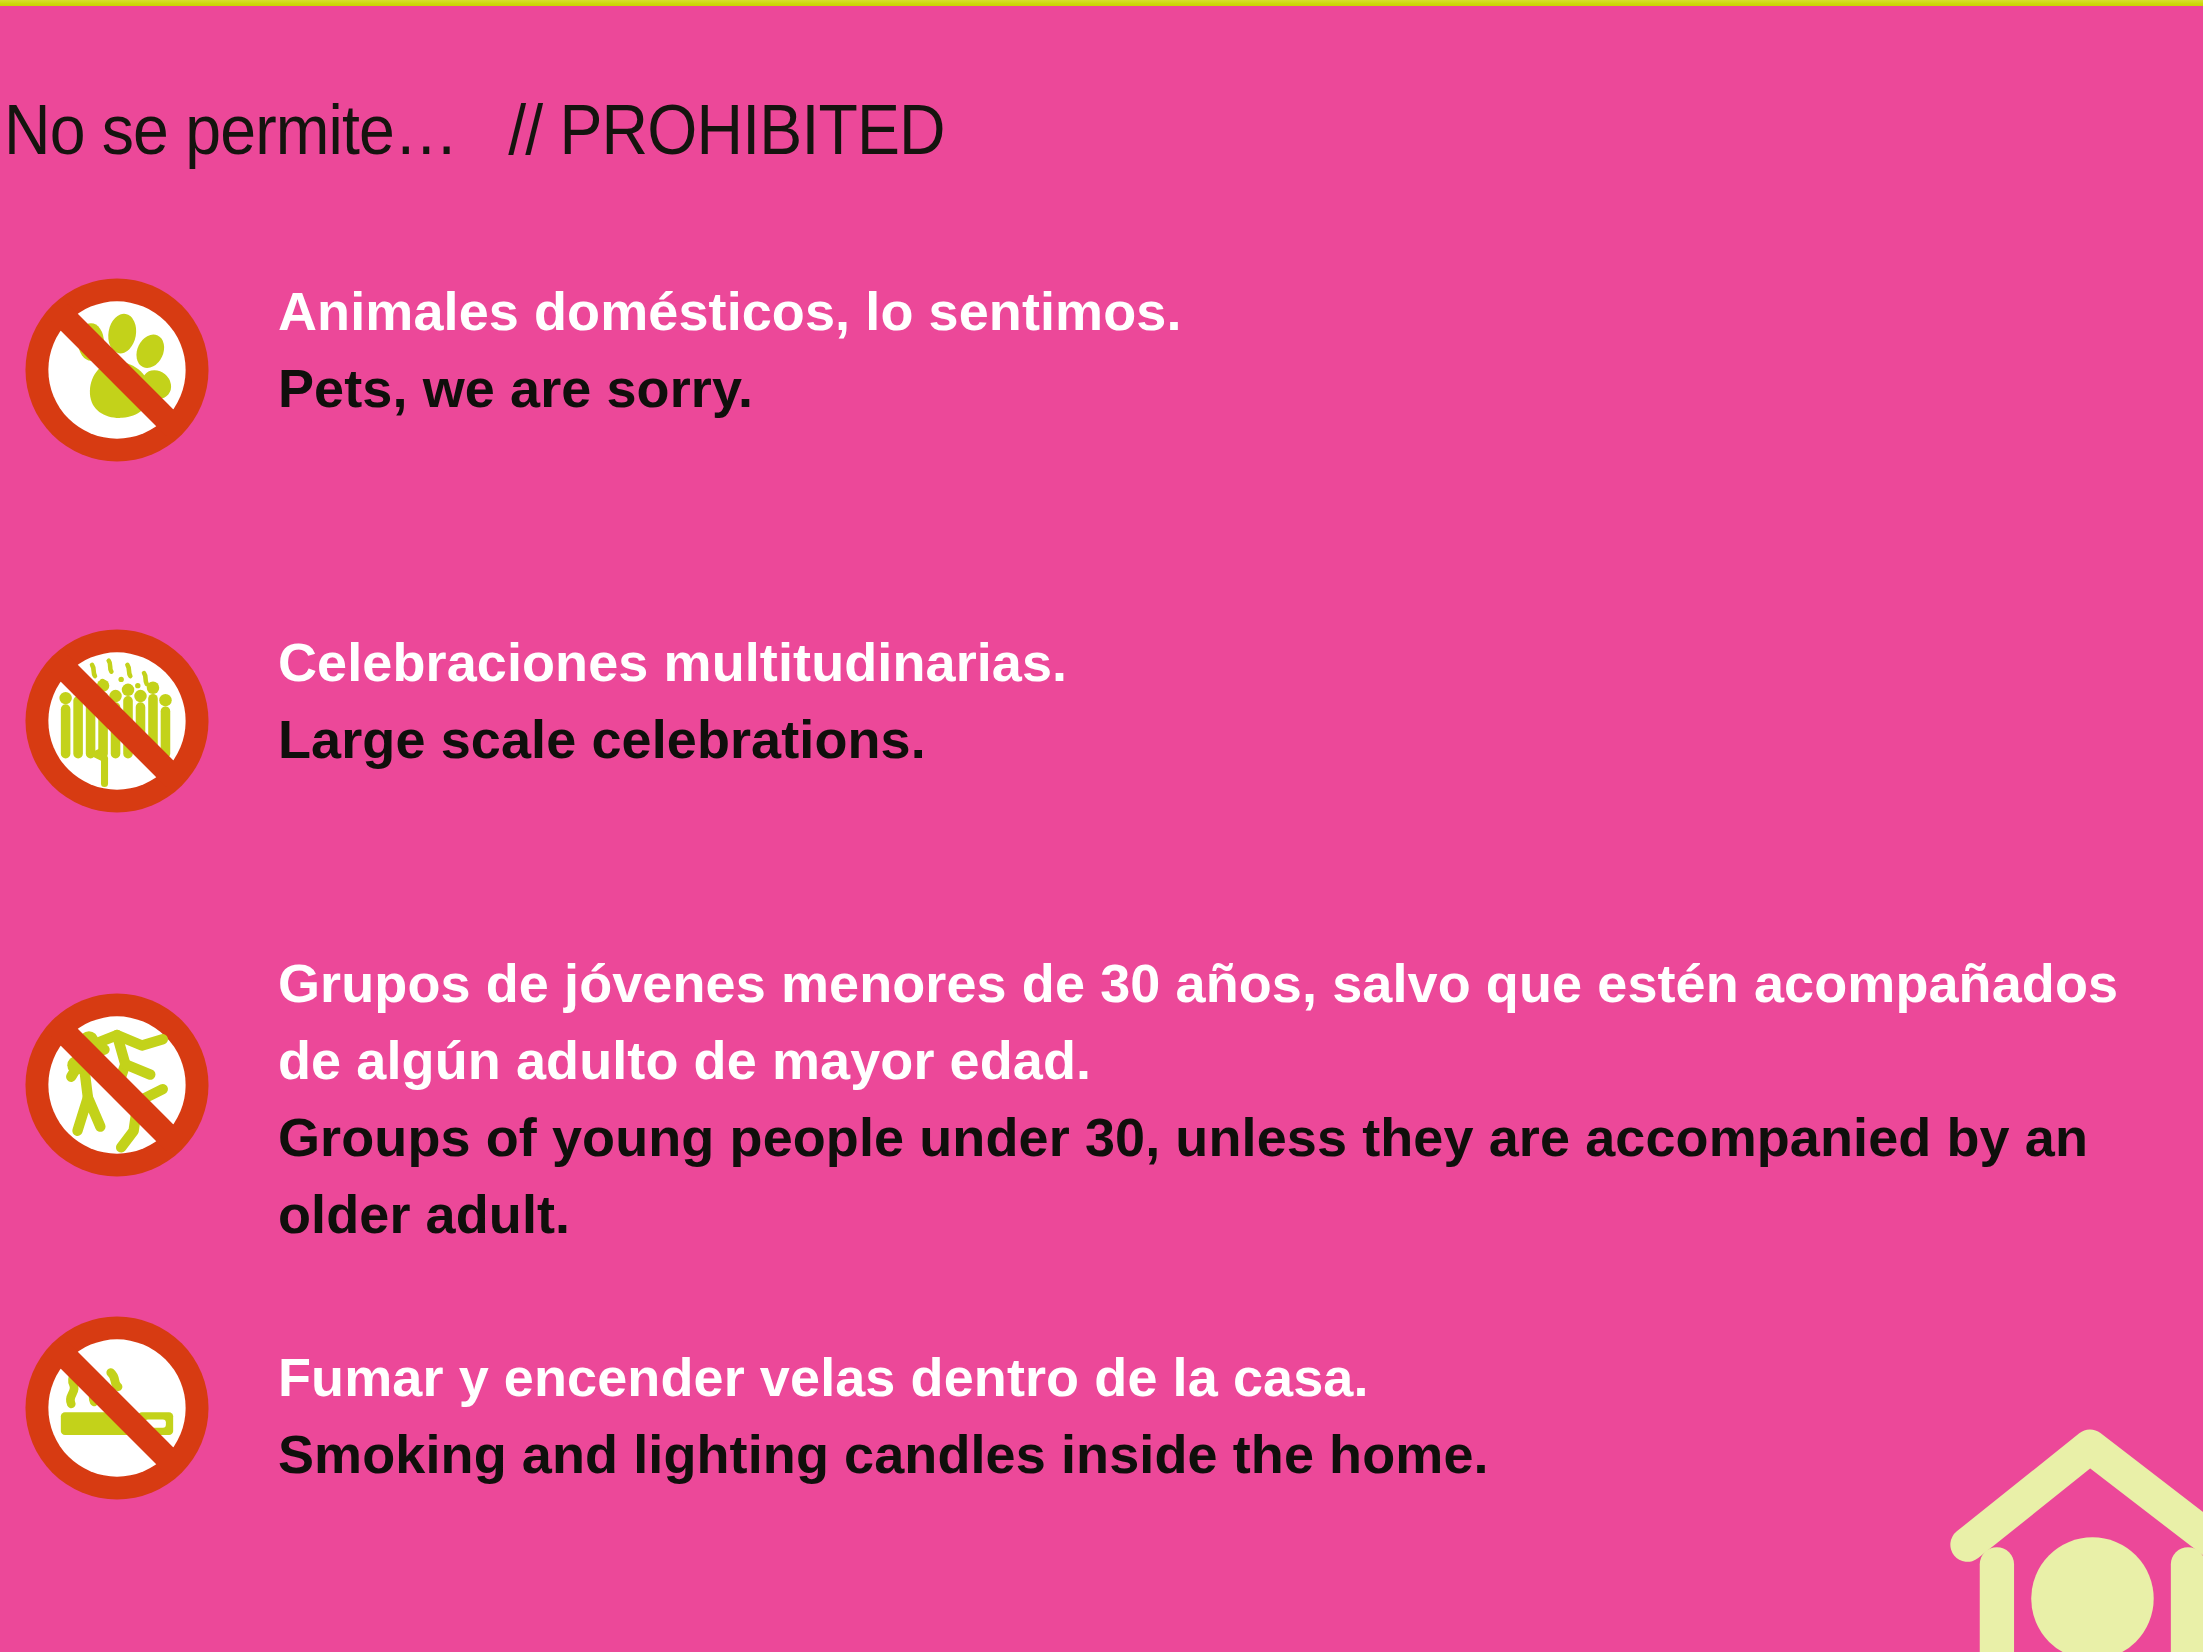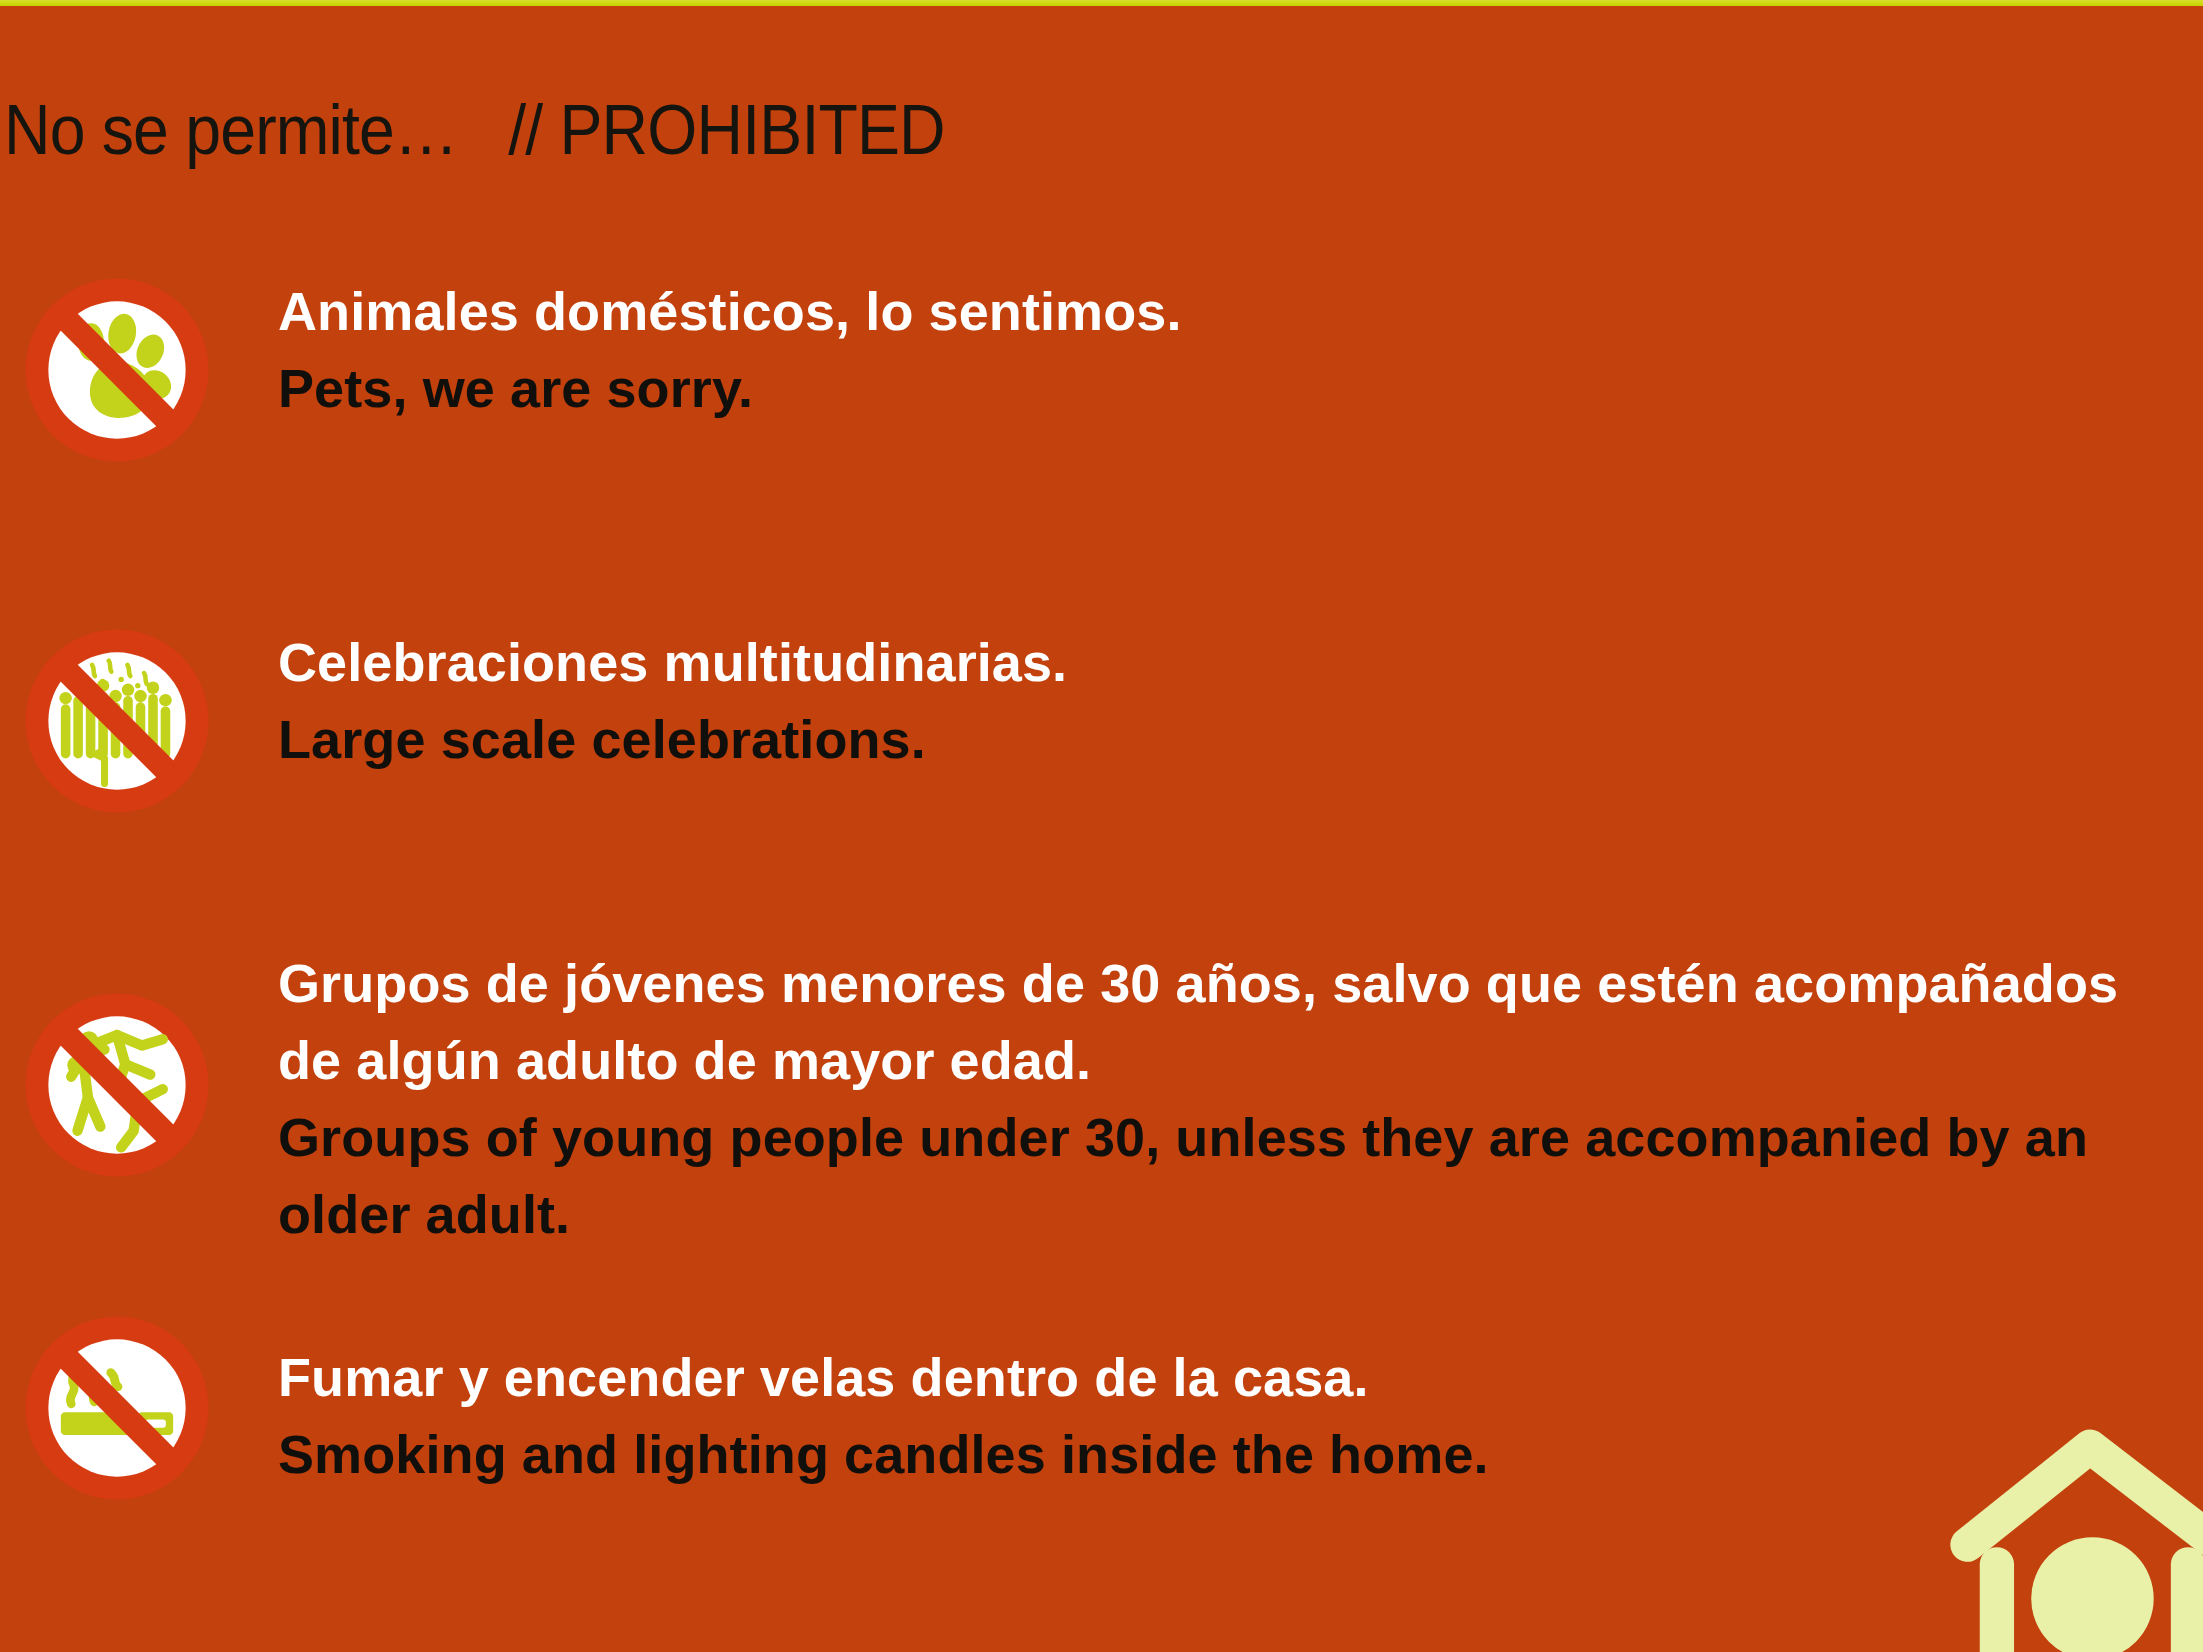--- a/index.html
+++ b/index.html
@@ -11,21 +11,21 @@
     height: 1653px;
     overflow: hidden;
     background: #c9d400;
     font-family: "Liberation Sans", sans-serif;
   }
 
   #poster {
     position: relative;
     width: 2204px;
     height: 1653px;
-    background: #c2410c;
+    background: #ec4899;
     overflow: hidden;
   }
 
   
   #top-band {
     position: absolute;
     top: 0; left: 0;
     width: 2204px;
     height: 6.4px;
     background: linear-gradient(to bottom, #d8e02e 0%, #cdd80d 60%, #c9d400 100%);

